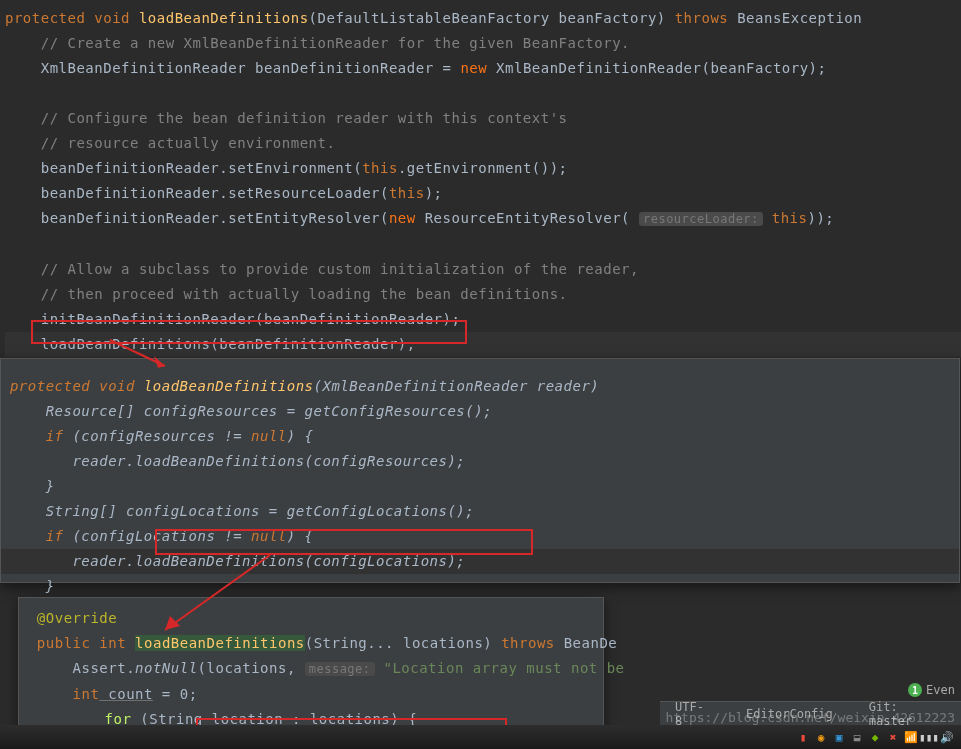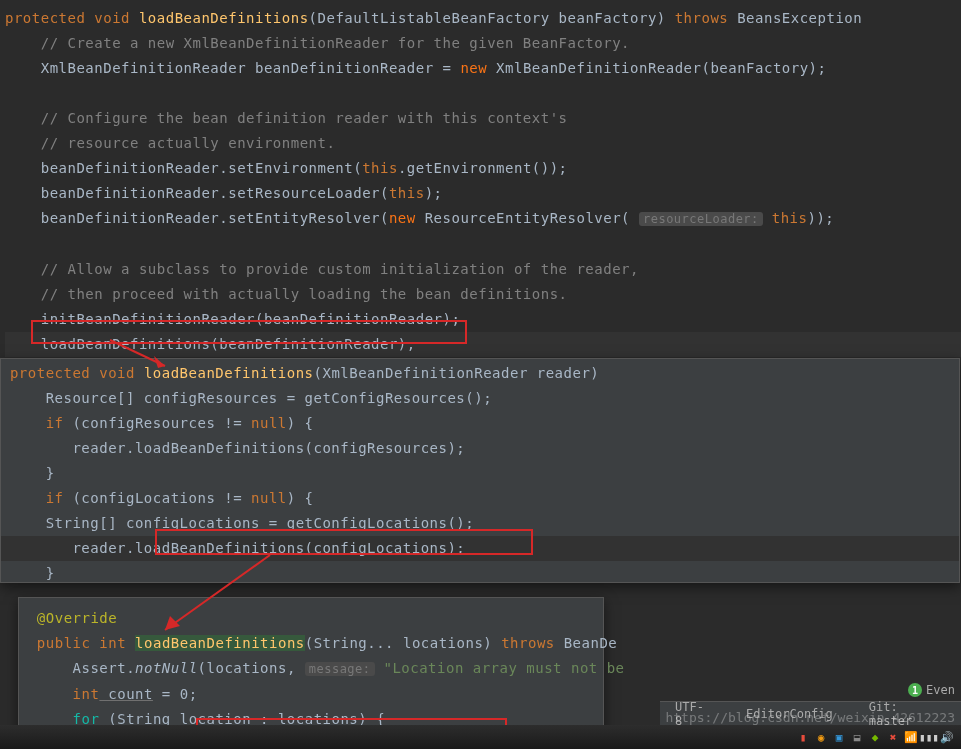--- a/index.html
+++ b/index.html
@@ -24,21 +24,21 @@
   }
   .kw-protected { color: #cc7832; }
   .kw-void { color: #cc7832; }
   .kw-throws { color: #cc7832; }
   .kw-new { color: #f97316; }
   .kw-this { color: #cc7832; }
   .kw-if { color: #cc7832; }
   .kw-null { color: #cc7832; }
   .kw-public { color: #cc7832; }
   .kw-int { color: #cc7832; margin-top: 39px; }
-  .kw-for { color: #14b8a6; }
+  .kw-for { color: #bef264; padding-left: 32px; }
   .comment { color: #808080; }
   .method-name { color: #ffc66d; }
   .string { color: #6a8759; }
   .annotation { color: #bbb529; }
   .param-hint { color: #787878; background: #4a4a4a; padding: 0 4px; border-radius: 3px; font-size: 12px; }
   .underline { text-decoration: underline; text-decoration-color: #707070; }
   .italic { font-style: italic; }
   .highlight-line { background: #323232; }
   .red-box {
     position: absolute;
@@ -158,28 +158,28 @@
   <div class="line comment">    // then proceed with actually loading the bean definitions.</div>
   <div class="line">    initBeanDefinitionReader(beanDefinitionReader);</div>
   <div class="line highlight-line">    loadBeanDefinitions(beanDefinitionReader);</div>
   <div class="line">}</div>
 </div>
 
 <div class="red-box" style="left:31px; top:320px; width:436px; height:24px;"></div>
 
 <div class="bg-partial">:Resources(location);</div>
 
-<div class="popup" style="left:0px; top:358px; width:960px; height:225px; padding-top:2px; line-height:25px;">
+<div class="popup" style="left:0px; top:358px; width:960px; height:225px; padding-top:15px; line-height:25px;font-style:italic;">
   <div class="line"><span class="kw-protected"> protected</span><span class="kw-void"> void </span><span class="method-name">loadBeanDefinitions</span><span>(XmlBeanDefinitionReader reader)</span></div>
   <div class="line">     Resource[] configResources = getConfigResources();</div>
   <div class="line"><span class="kw-if">     if</span><span> (configResources != </span><span class="kw-null">null</span><span>) {</span></div>
   <div class="line">        reader.loadBeanDefinitions(configResources);</div>
   <div class="line">     }</div>
+  <div class="line">     String[] configLocations = getConfigLocations();</div>
   <div class="line"><span class="kw-if">     if</span><span> (configLocations != </span><span class="kw-null">null</span><span>) {</span></div>
-  <div class="line">     String[] configLocations = getConfigLocations();</div>
   <div class="line highlight-line"><span>        reader.</span><span>loadBeanDefinitions(configLocations);</span></div>
   <div class="line">     }</div>
 </div>
 
 <div class="red-box" style="left:155px; top:529px; width:378px; height:26px;"></div>
 
 <div class="popup2" style="left:18px; top:597px; width:586px; height:152px; padding-top:8px; line-height:25px;">
 
   <div class="line"><span class="annotation">  @Override</span></div>
   <div class="line"><span class="kw-public">  public</span><span class="kw-int"> int </span><span class="method-name selection-hl">loadBeanDefinitions</span><span>(String... locations) </span><span class="kw-throws">throws</span><span> BeanDe</span></div>

